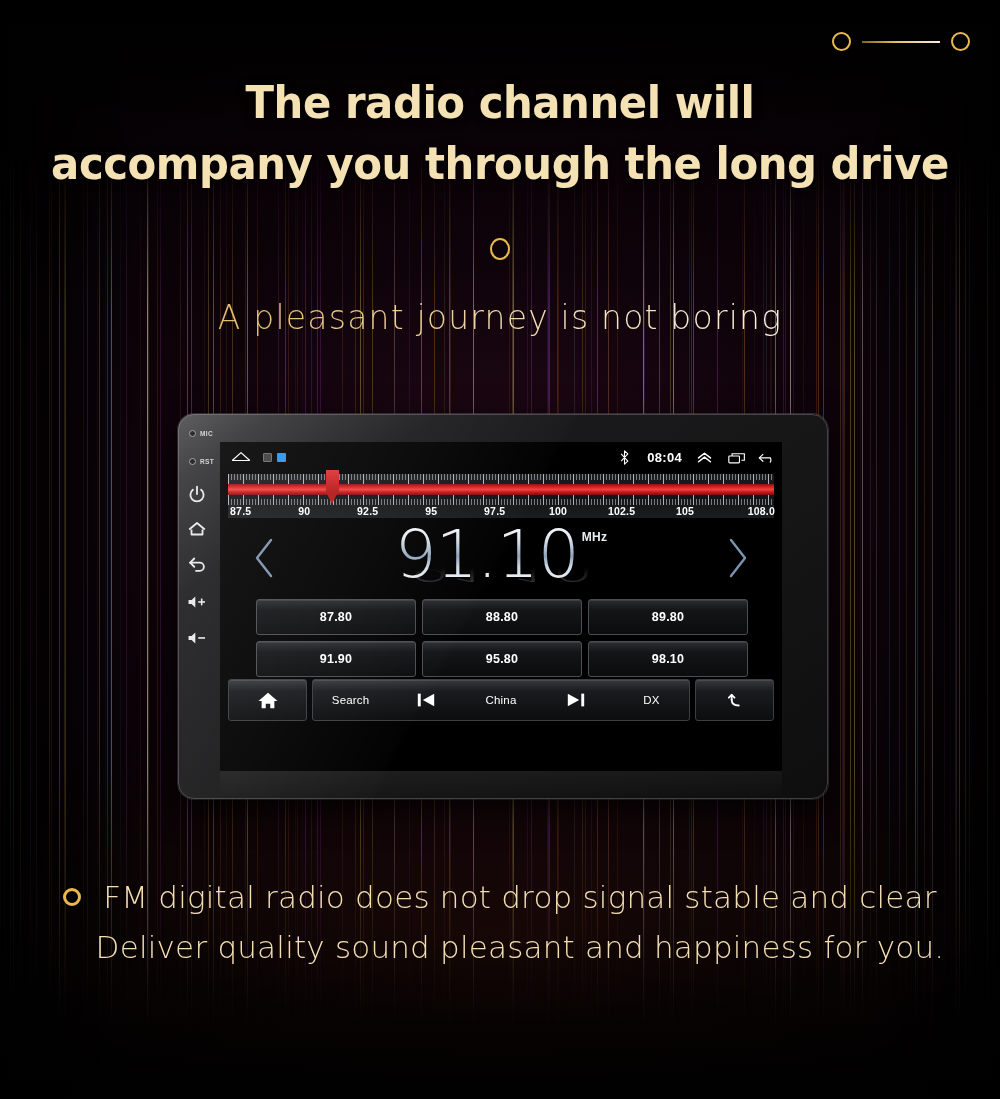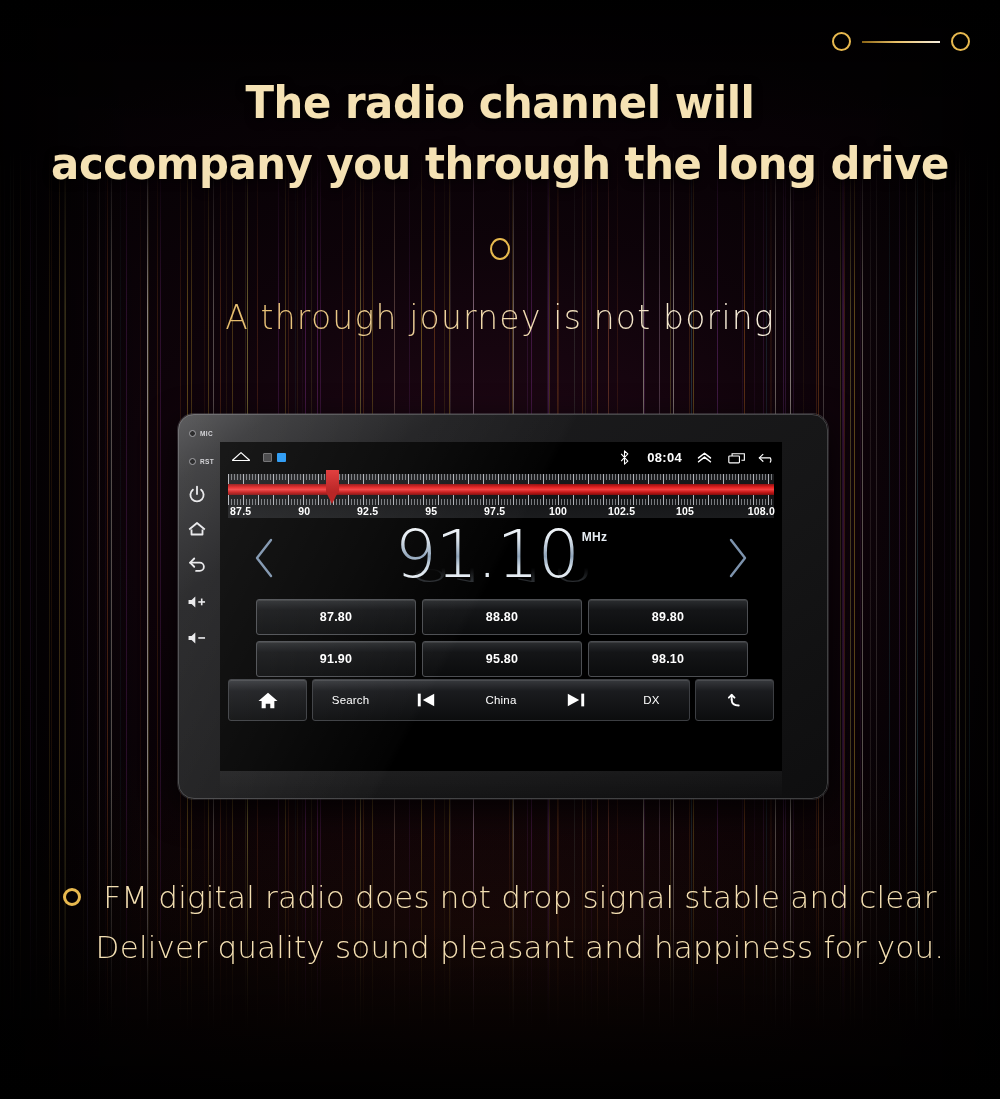--- a/index.html
+++ b/index.html
@@ -362,21 +362,21 @@
   <span class="orn-ring"></span>
 </div>
 
 <div class="headline">
   <span>The radio channel will</span>
   <span class="l2">accompany you through the long drive</span>
 </div>
 
 <div class="mid-ring"></div>
 
-<div class="subtitle">A through  journey is not boring</div>
+<div class="subtitle">A pleasant  journey is not boring</div>
 
 <div class="device">
 
   <div class="bezel">
     <span class="bz-dot" style="top:16px"></span>
     <span class="bz-lbl" style="top:16px">MIC</span>
 
     <span class="bz-dot" style="top:44px"></span>
     <span class="bz-lbl" style="top:44px">RST</span>
 

